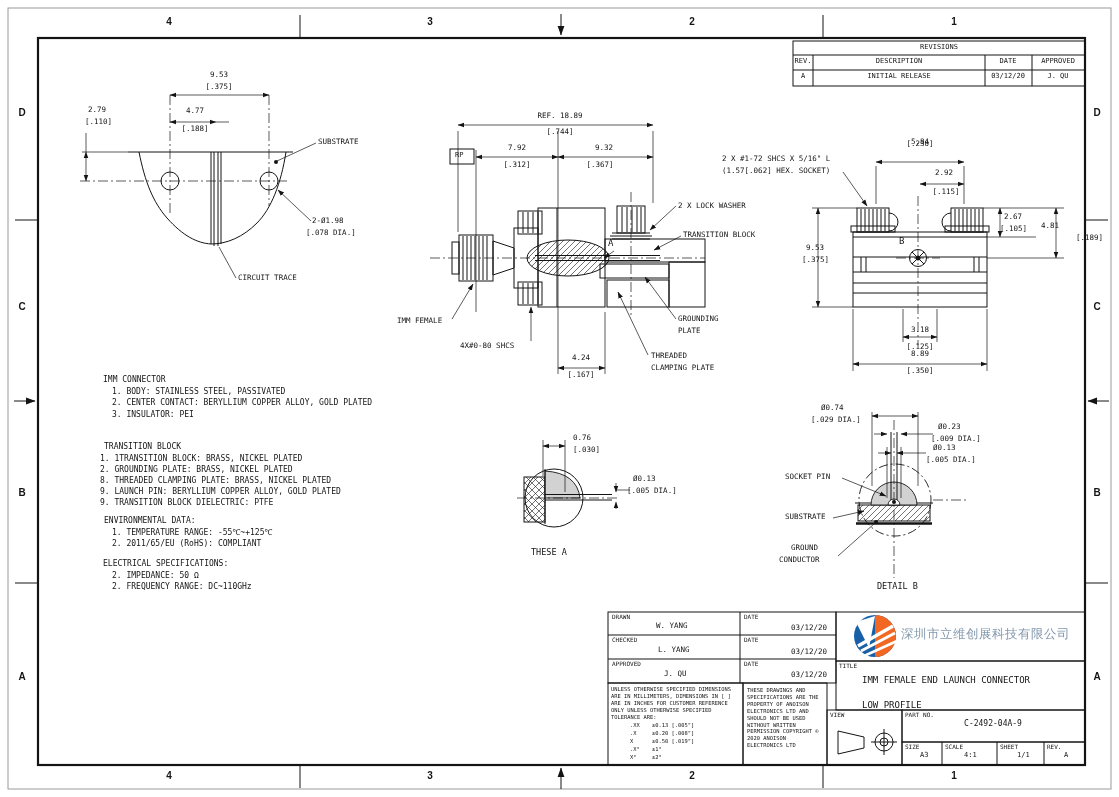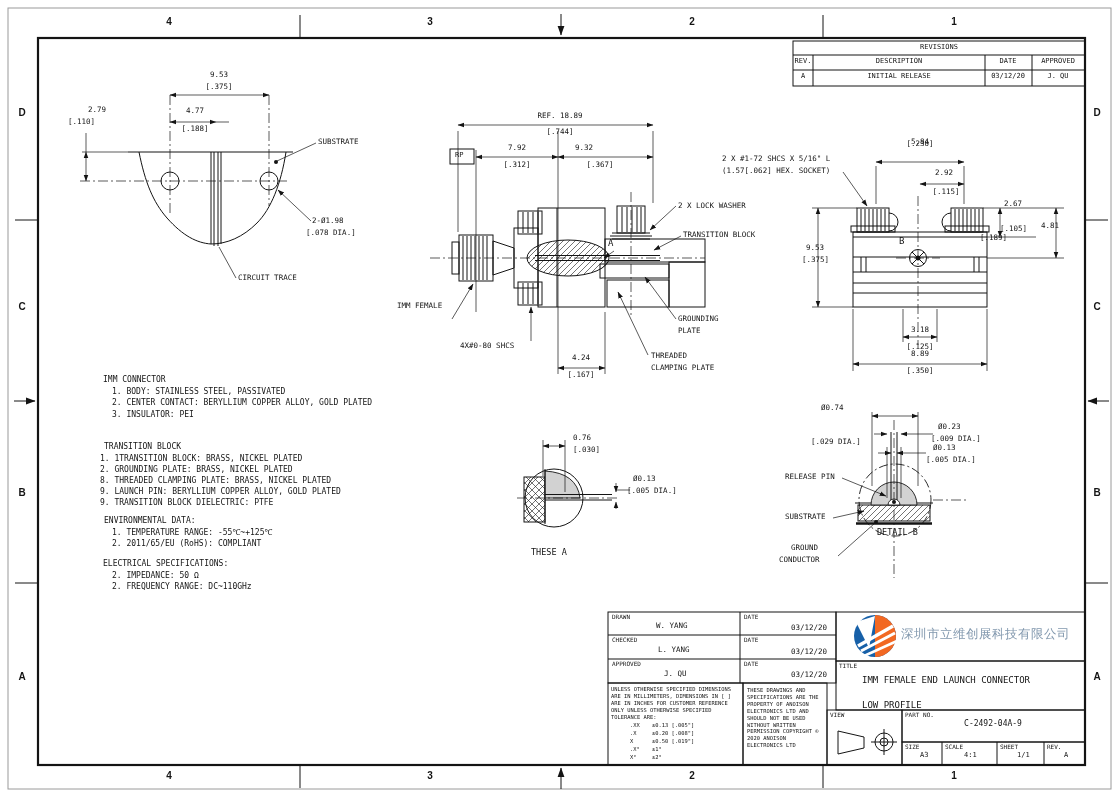--- a/index.html
+++ b/index.html
@@ -321,82 +321,82 @@
 <div class="t s7 c" style="left:1008px;top:58px">DATE</div>
 <div class="t s7 c" style="left:1058px;top:58px">APPROVED</div>
 <div class="t s7 c" style="left:803px;top:73px">A</div>
 <div class="t s7 c" style="left:899px;top:73px">INITIAL RELEASE</div>
 <div class="t s7 c" style="left:1008px;top:73px">03/12/20</div>
 <div class="t s7 c" style="left:1058px;top:73px">J. QU</div>
 
 <div class="t c" style="left:219px;top:71px">9.53</div>
 <div class="t c" style="left:219px;top:83px">[.375]</div>
 <div class="t" style="left:88px;top:106px">2.79</div>
-<div class="t" style="left:68px;top:118px">[.110]</div>
+<div class="t" style="left:85px;top:118px">[.110]</div>
 <div class="t c" style="left:195px;top:107px">4.77</div>
 <div class="t c" style="left:195px;top:125px">[.188]</div>
 <div class="t" style="left:318px;top:138px">SUBSTRATE</div>
 <div class="t" style="left:312px;top:217px">2-Ø1.98</div>
 <div class="t" style="left:306px;top:229px">[.078 DIA.]</div>
 <div class="t" style="left:238px;top:274px">CIRCUIT TRACE</div>
 
 <div class="t c" style="left:560px;top:112px">REF. 18.89</div>
 <div class="t c" style="left:560px;top:128px">[.744]</div>
 <div class="t c" style="left:517px;top:144px">7.92</div>
 <div class="t c" style="left:517px;top:161px">[.312]</div>
-<div class="t c" style="left:584px;top:144px">9.32</div>
+<div class="t c" style="left:604px;top:144px">9.32</div>
 <div class="t c" style="left:600px;top:161px">[.367]</div>
 <div class="t s7" style="left:455px;top:152px">RP</div>
 <div class="t" style="left:722px;top:155px">2 X #1-72 SHCS X 5/16" L</div>
 <div class="t" style="left:722px;top:167px">(1.57[.062] HEX. SOCKET)</div>
 <div class="t" style="left:678px;top:202px">2 X LOCK WASHER</div>
 <div class="t" style="left:683px;top:231px">TRANSITION BLOCK</div>
 <div class="t s9" style="left:608px;top:239px">A</div>
-<div class="t" style="left:397px;top:302px">IMM FEMALE</div>
+<div class="t" style="left:397px;top:317px">IMM FEMALE</div>
 <div class="t" style="left:460px;top:342px">4X#0-80 SHCS</div>
 <div class="t" style="left:678px;top:315px">GROUNDING</div>
 <div class="t" style="left:678px;top:327px">PLATE</div>
 <div class="t" style="left:651px;top:352px">THREADED</div>
 <div class="t" style="left:651px;top:364px">CLAMPING PLATE</div>
 <div class="t c" style="left:581px;top:354px">4.24</div>
 <div class="t c" style="left:581px;top:371px">[.167]</div>
 
 <div class="t c" style="left:920px;top:138px">5.84</div>
 <div class="t c" style="left:920px;top:140px">[.230]</div>
 <div class="t c" style="left:944px;top:169px">2.92</div>
 <div class="t c" style="left:946px;top:188px">[.115]</div>
-<div class="t" style="left:1004px;top:200px">2.67</div>
+<div class="t" style="left:1004px;top:213px">2.67</div>
 <div class="t" style="left:1000px;top:225px">[.105]</div>
 <div class="t" style="left:1041px;top:222px">4.81</div>
-<div class="t" style="left:980px;top:234px">[.189]</div>
+<div class="t" style="left:1076px;top:234px">[.189]</div>
 <div class="t" style="left:806px;top:244px">9.53</div>
 <div class="t" style="left:802px;top:256px">[.375]</div>
 <div class="t s9" style="left:899px;top:237px">B</div>
 <div class="t c" style="left:920px;top:326px">3.18</div>
 <div class="t c" style="left:920px;top:343px">[.125]</div>
 <div class="t c" style="left:920px;top:350px">8.89</div>
 <div class="t c" style="left:920px;top:367px">[.350]</div>
 
 <div class="t" style="left:573px;top:434px">0.76</div>
 <div class="t" style="left:573px;top:446px">[.030]</div>
 <div class="t" style="left:633px;top:475px">Ø0.13</div>
 <div class="t" style="left:627px;top:487px">[.005 DIA.]</div>
 <div class="t s85" style="left:531px;top:548px">THESE A</div>
 
 <div class="t" style="left:821px;top:404px">Ø0.74</div>
-<div class="t" style="left:811px;top:438px">[.029 DIA.]</div>
+<div class="t" style="left:811px;top:416px">[.029 DIA.]</div>
 <div class="t" style="left:938px;top:423px">Ø0.23</div>
 <div class="t" style="left:931px;top:435px">[.009 DIA.]</div>
 <div class="t" style="left:933px;top:444px">Ø0.13</div>
 <div class="t" style="left:926px;top:456px">[.005 DIA.]</div>
-<div class="t" style="left:785px;top:473px">RELEASE PIN</div>
+<div class="t" style="left:785px;top:473px">SOCKET PIN</div>
 <div class="t" style="left:785px;top:513px">SUBSTRATE</div>
 <div class="t" style="left:791px;top:544px">GROUND</div>
 <div class="t" style="left:779px;top:556px">CONDUCTOR</div>
-<div class="t s85" style="left:877px;top:528px">DETAIL B</div>
+<div class="t s85" style="left:877px;top:582px">DETAIL B</div>
 
 <div class="t s8" style="left:103px;top:376px">IMM CONNECTOR</div>
 <div class="t s8" style="left:112px;top:388px">1. BODY: STAINLESS STEEL, PASSIVATED</div>
 <div class="t s8" style="left:112px;top:399px">2. CENTER CONTACT: BERYLLIUM COPPER ALLOY, GOLD PLATED</div>
 <div class="t s8" style="left:112px;top:411px">3. INSULATOR: PEI</div>
 <div class="t s8" style="left:104px;top:443px">TRANSITION BLOCK</div>
 <div class="t s8" style="left:100px;top:455px">1. 1TRANSITION BLOCK: BRASS, NICKEL PLATED</div>
 <div class="t s8" style="left:100px;top:466px">2. GROUNDING PLATE: BRASS, NICKEL PLATED</div>
 <div class="t s8" style="left:100px;top:477px">8. THREADED CLAMPING PLATE: BRASS, NICKEL PLATED</div>
 <div class="t s8" style="left:100px;top:488px">9. LAUNCH PIN: BERYLLIUM COPPER ALLOY, GOLD PLATED</div>

